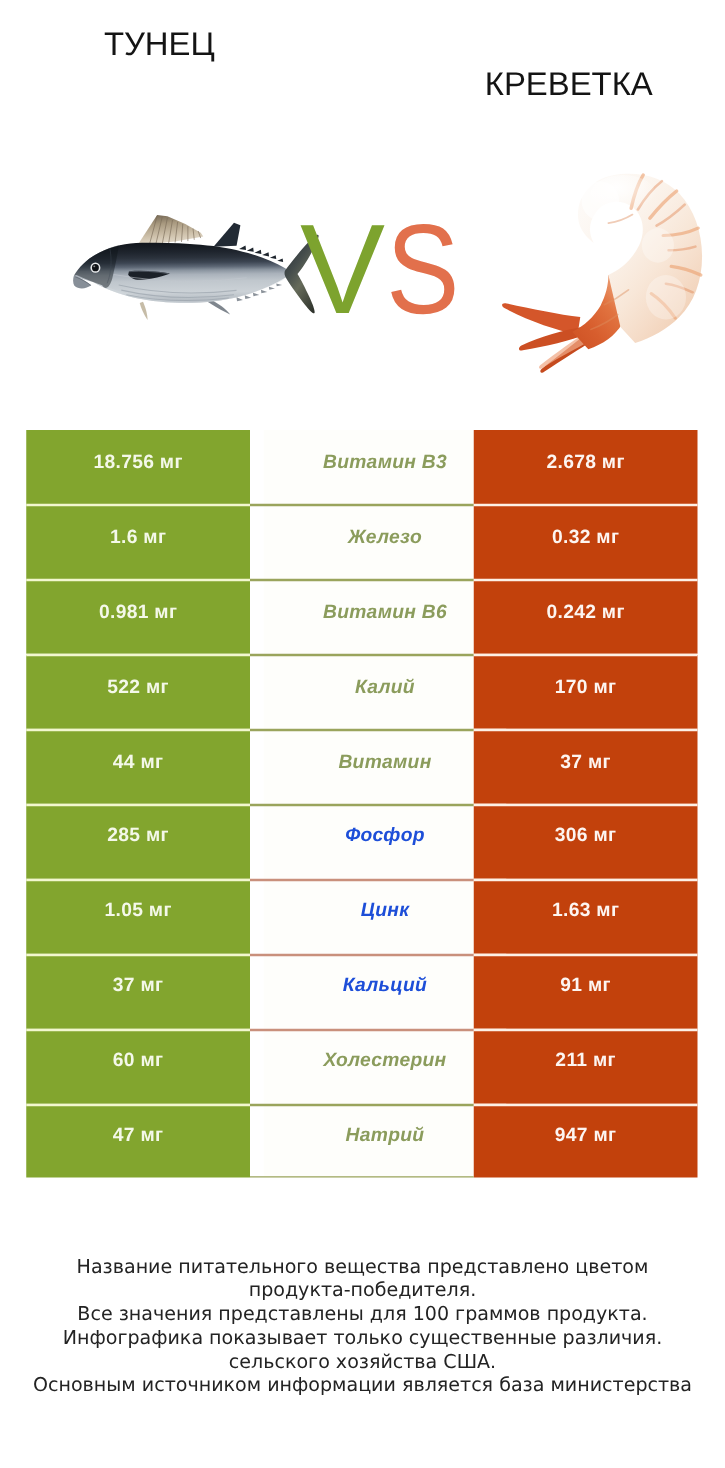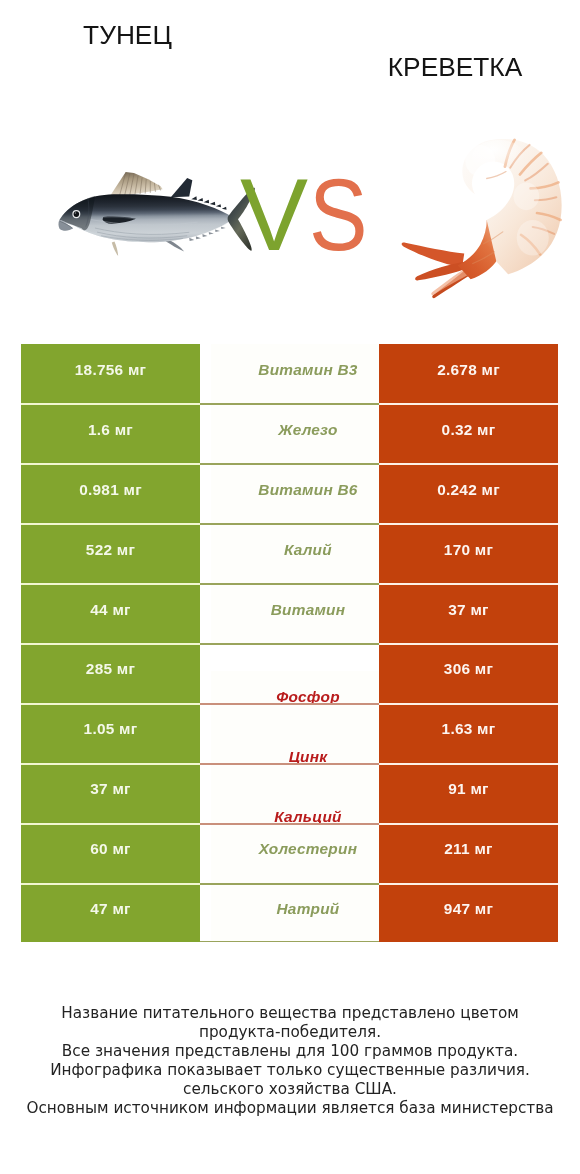--- a/index.html
+++ b/index.html
@@ -36,21 +36,21 @@
   .row { position:absolute; left:0; width:537px; height:59.8px; }
   .cell {
     position:absolute; top:0; height:59.8px;
     display:flex; align-items:center; justify-content:center;
     font-size:15.4px; font-weight:700; letter-spacing:0.25px;
     line-height:1; padding-bottom:8px;
   }
   .c-left  { left:0px;   width:179px; background:#82a52e; color:#f4f8e9; }
   .c-mid   { left:190px; width:194px; background:#fefefb; color:#8b9c5c;font-style:italic; }
   .c-right { left:358px; width:179px; background:#c2410c; color:#fdf5f1; }
-  .c-mid.win-right { color:#b91c1c;margin-top:28px; }
+  .c-mid.win-right { color:#1d4ed8; }
   .sep { position:absolute; left:0; width:537px; height:1.6px; }
   .sep i { position:absolute; top:0; height:1.6px; display:block; }
   .sep .s1 { left:0;    width:179px; background:#f2f7cf; }
   .sep .s2 { left:179px; width:179px; background:#9aa45c; }
   .sep .s2.win-right { background:#c9907c; }
   .sep .s3 { left:358px; width:179px; background:#fdf0e6; }
   .midline { position:absolute; left:179px; width:179px; height:1px; background:#9aa45c; }
 
   
   .footer {

